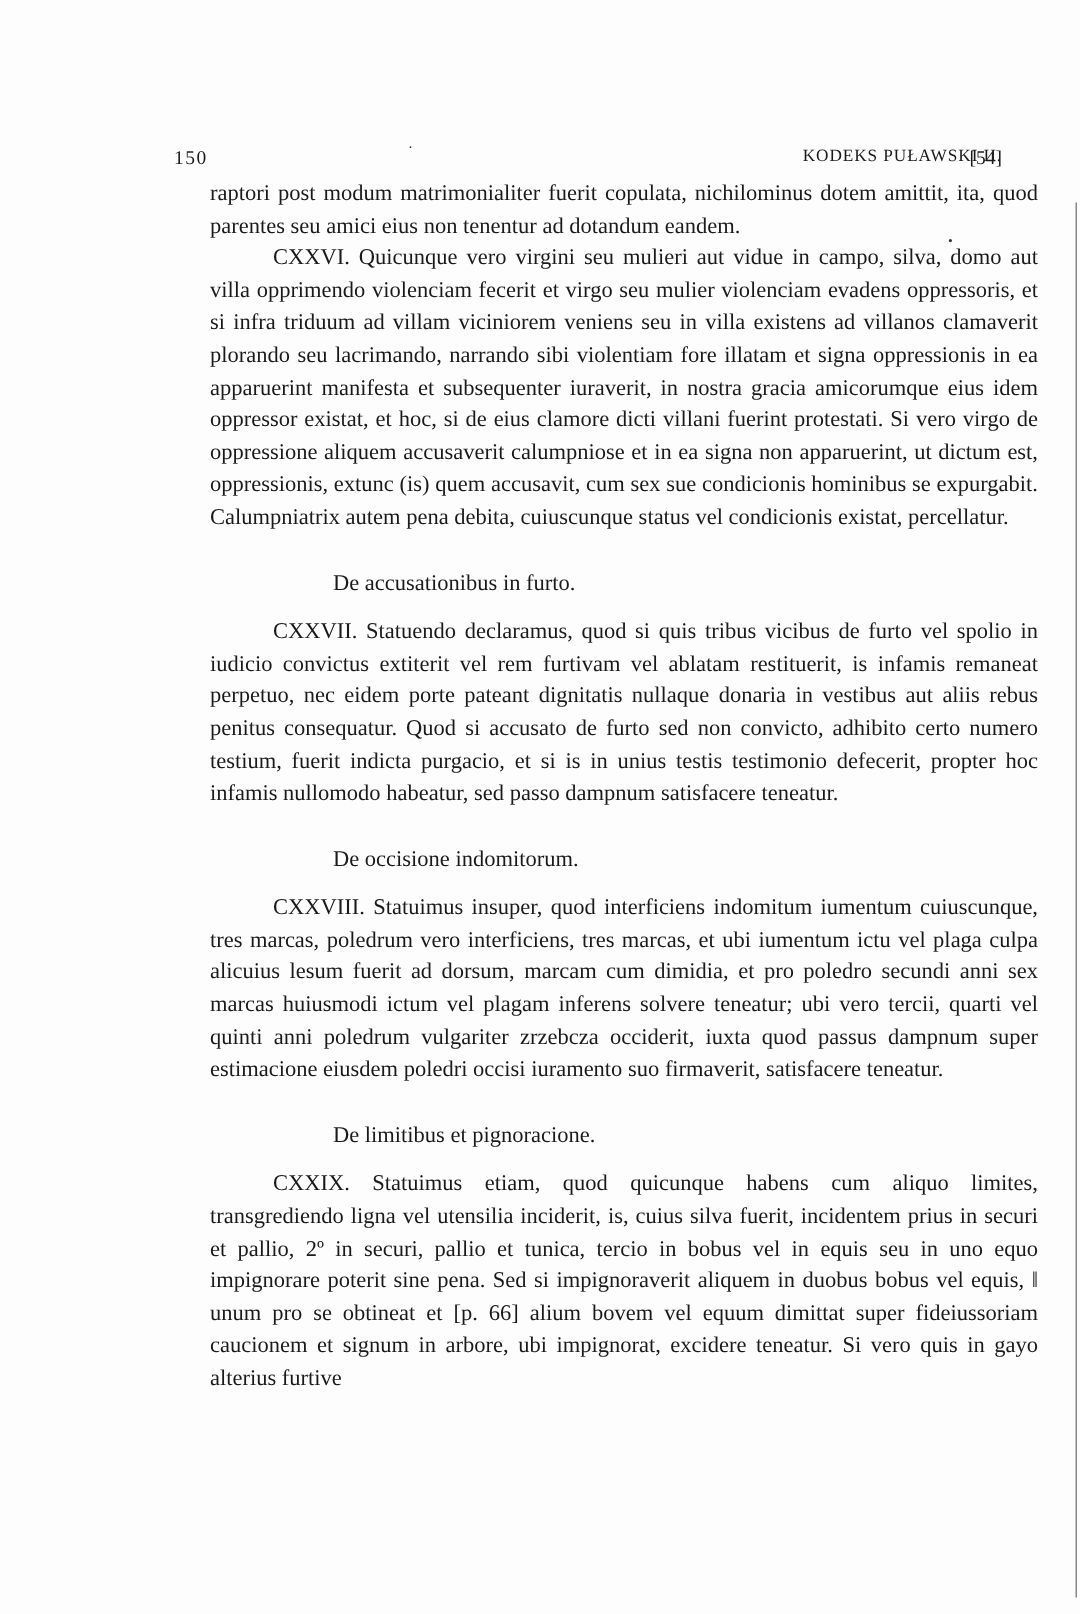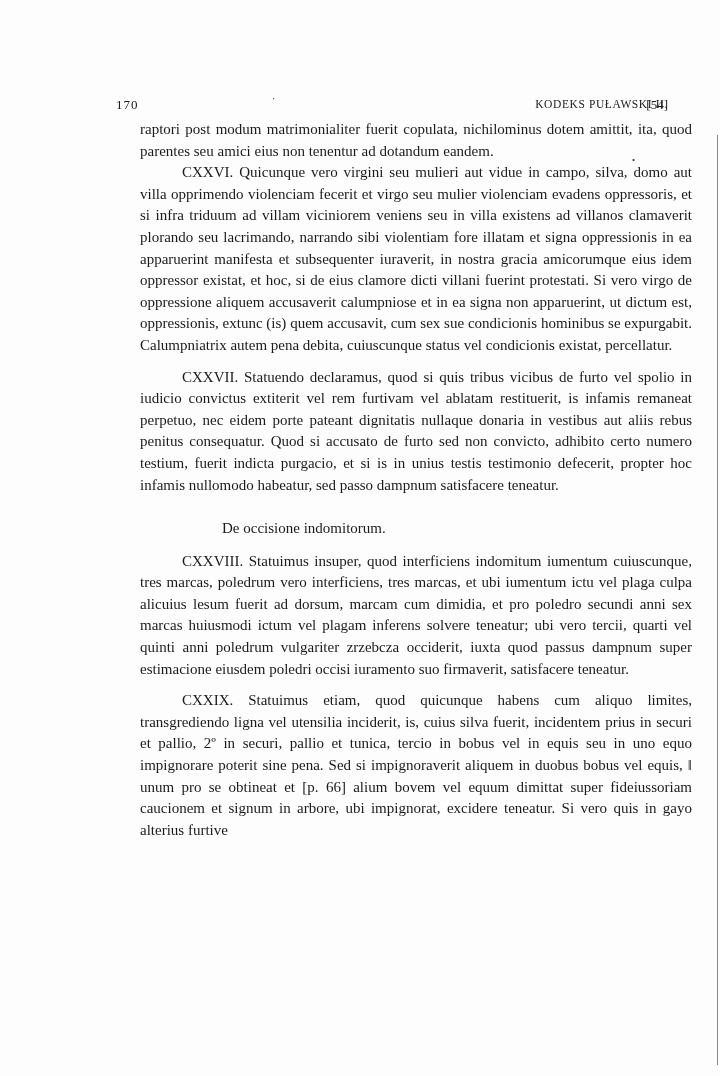--- a/index.html
+++ b/index.html
@@ -23,35 +23,37 @@
   .text .gap { height:10px; }
   .it { }
   .stray { position:absolute; font-size:9px; color:#333; }
 </style>
 </head>
 <body>
 
 <div class="edge-line"></div>
 
 <div class="header">
-  <span class="pno">170</span>
+  <span class="pno">150</span>
   <span class="dot">·</span>
   <span class="title">KODEKS PUŁAWSKI II.</span>
   <span class="sig">[54]</span>
 </div>
 
 <div class="stray" style="left:632px;top:155px;">•</div>
 
 <div class="text">
   <p class="cont">raptori post modum matrimonialiter fuerit copulata, nichilominus dotem amittit, ita, quod parentes seu amici eius non tenentur ad dotandum eandem.</p>
 
   <p><span>CXXVI.</span> <span>Quicunque vero virgini seu mulieri aut vidue in campo, silva, domo aut villa opprimendo violenciam fecerit et virgo seu mulier violenciam evadens oppressoris, et si infra triduum ad villam viciniorem veniens seu in villa existens ad villanos clamaverit plorando seu lacrimando, narrando sibi violentiam fore illatam et signa oppressionis in ea apparuerint manifesta et subsequenter iuraverit, in nostra gracia amicorumque eius idem oppressor existat, et hoc, si de eius clamore dicti villani fuerint protestati. Si vero virgo de oppressione aliquem accusaverit calumpniose et in ea signa non apparuerint, ut dictum est, oppressionis, extunc (is) quem accusavit, cum sex sue condicionis hominibus se expurgabit. Calumpniatrix autem pena debita, cuiuscunque status vel condicionis existat, percellatur.</span></p>
 
   <div class="gap"></div>
+  <h3>De accusationibus in furto.</h3>
   <p><span>CXXVII.</span> <span>Statuendo declaramus, quod si quis tribus vicibus de furto vel spolio in iudicio convictus extiterit vel rem furtivam vel ablatam restituerit, is infamis remaneat perpetuo, nec eidem porte pateant dignitatis nullaque donaria in vestibus aut aliis rebus penitus consequatur. Quod si accusato de furto sed non convicto, adhibito certo numero testium, fuerit indicta purgacio, et si is in unius testis testimonio defecerit, propter hoc infamis nullomodo habeatur, sed passo dampnum satisfacere teneatur.</span></p>
 
   <div class="gap"></div>
   <h3>De occisione indomitorum.</h3>
   <p><span>CXXVIII.</span> <span>Statuimus insuper, quod interficiens indomitum iumentum cuiuscunque, tres marcas, poledrum vero interficiens, tres marcas, et ubi iumentum ictu vel plaga culpa alicuius lesum fuerit ad dorsum, marcam cum dimidia, et pro poledro secundi anni sex marcas huiusmodi ictum vel plagam inferens solvere teneatur; ubi vero tercii, quarti vel quinti anni poledrum vulgariter</span> <span class="it">zrzebcza</span> <span>occiderit, iuxta quod passus dampnum super estimacione eiusdem poledri occisi iuramento suo firmaverit, satisfacere teneatur.</span></p>
 
   <div class="gap"></div>
+  <h3>De limitibus et pignoracione.</h3>
   <p><span>CXXIX.</span> <span>Statuimus etiam, quod quicunque habens cum aliquo limites, transgrediendo ligna vel utensilia inciderit, is, cuius silva fuerit, incidentem prius in securi et pallio, 2º in securi, pallio et tunica, tercio in bobus vel in equis seu in uno equo impignorare poterit sine pena. Sed si impignoraverit aliquem in duobus bobus vel equis, ‖ unum pro se obtineat et</span> <span class="it">[p. 66]</span> <span>alium bovem vel equum dimittat super fideiussoriam caucionem et signum in arbore, ubi impignorat, excidere teneatur. Si vero quis in gayo alterius furtive</span></p>
 </div>
 
 </body></html>

